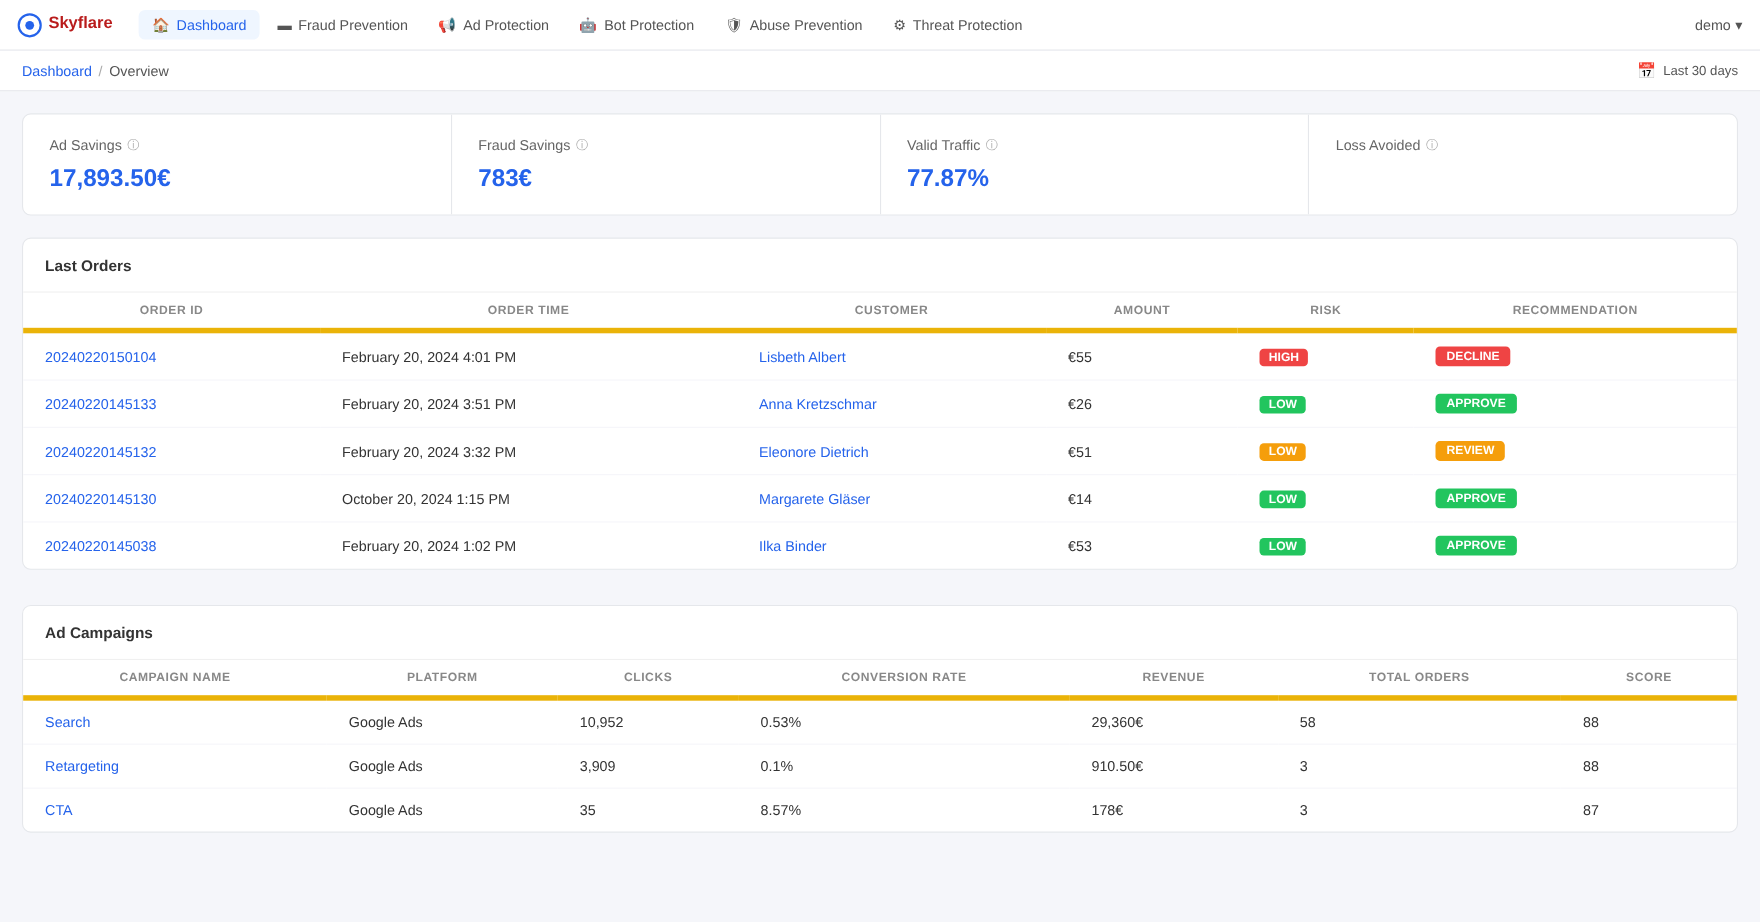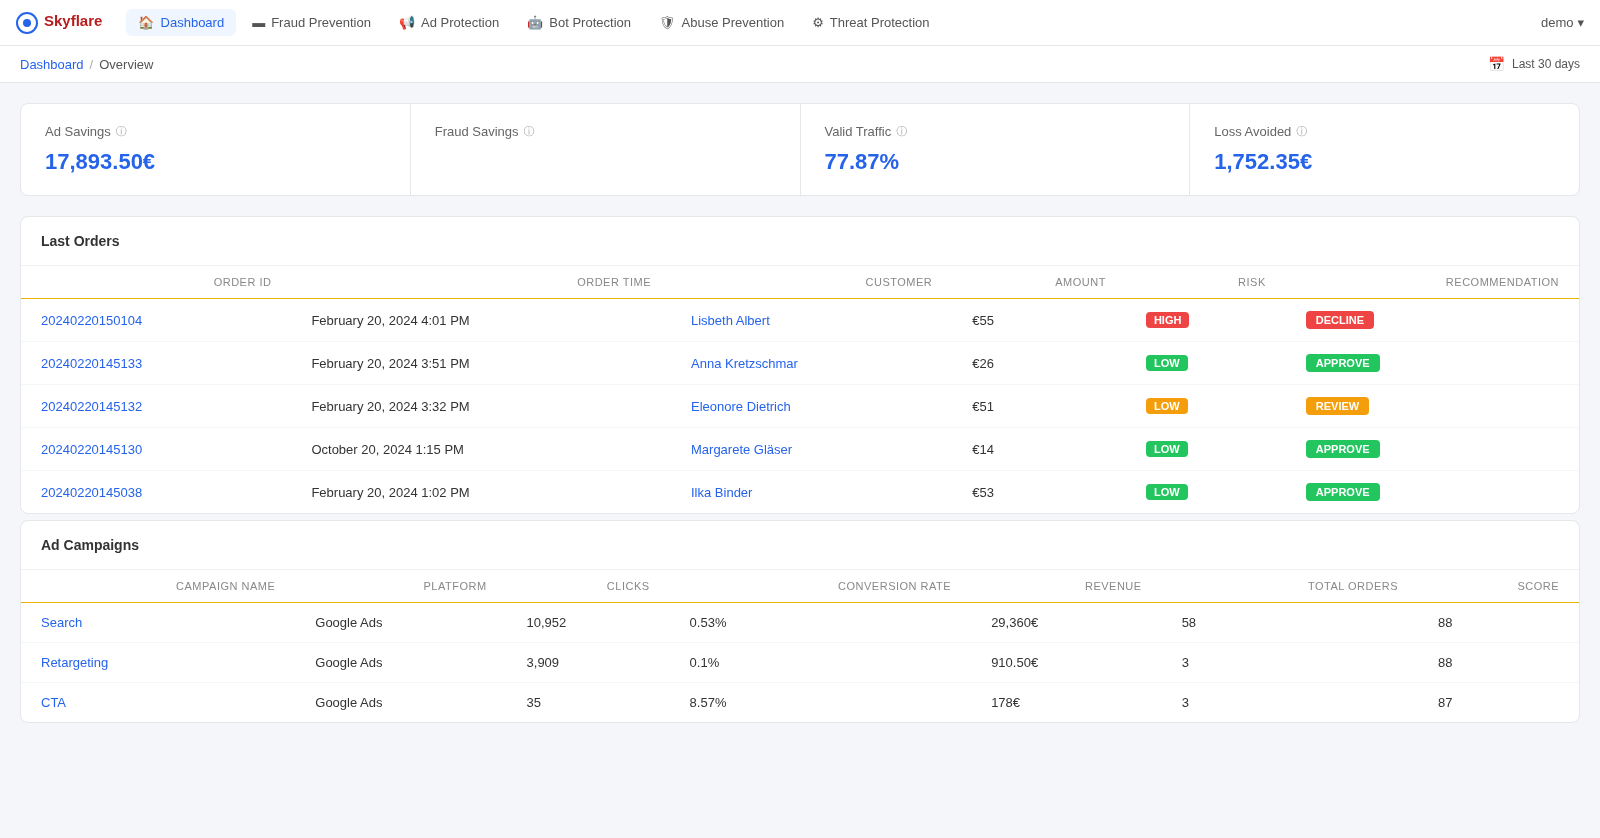--- a/index.html
+++ b/index.html
@@ -41,26 +41,26 @@
 
     
     .metrics-row { display: flex; gap: 0; background: #fff; border: 1px solid #e5e7eb; border-radius: 8px; margin-bottom: 20px; overflow: hidden; }
     .metric-card { flex: 1; padding: 20px 24px; border-right: 1px solid #e5e7eb; }
     .metric-card:last-child { border-right: none; }
     .metric-label { display: flex; align-items: center; gap: 5px; color: #666; font-size: 13px; margin-bottom: 10px; }
     .metric-info { font-size: 11px; color: #aaa; cursor: default; }
     .metric-value { font-size: 22px; font-weight: 600; color: #2563eb; }
 
     
-    .section { background: #fff; border: 1px solid #e5e7eb; border-radius: 8px; margin-bottom: 6px; overflow: hidden; }
+    .section { background: #fff; border: 1px solid #e5e7eb; border-radius: 8px; margin-bottom: 32px; overflow: hidden; }
     .section-title { padding: 16px 20px; font-weight: 600; font-size: 14px; border-bottom: 1px solid #f0f0f0; }
 
     
     table { width: 100%; border-collapse: collapse; }
-    thead tr th { padding: 10px 20px; text-align: right; font-size: 11px; font-weight: 400; color: #888; text-transform: uppercase; letter-spacing: 0.5px; border-bottom: 1px solid #eab308; }
+    thead tr th { padding: 10px 20px; text-align: center; font-size: 11px; font-weight: 700; color: #888; text-transform: uppercase; letter-spacing: 0.5px; border-bottom: 5px solid #eab308; }
     tbody tr td { padding: 12px 20px; border-bottom: 1px solid #f5f6fa; font-size: 13px; }
     tbody tr:last-child td { border-bottom: none; }
     .link-blue { color: #2563eb; cursor: pointer; text-align: right; }
 
     
     .badge { display: inline-block; padding: 2px 8px; border-radius: 4px; font-size: 11px; font-weight: 700; color: #fff; }
     .badge-high { background: #ef4444; }
     .badge-low { background: #22c55e; }
     .badge-low-yellow { background: #f59e0b; }
 
@@ -131,34 +131,34 @@
         <span>Ad Savings</span>
         <span class="metric-info">ⓘ</span>
       </div>
       <div class="metric-value">17,893.50€</div>
     </div>
     <div class="metric-card">
       <div class="metric-label">
         <span>Fraud Savings</span>
         <span class="metric-info">ⓘ</span>
       </div>
+      <div class="metric-value">783€</div>
     </div>
     <div class="metric-card">
       <div class="metric-label">
         <span>Valid Traffic</span>
         <span class="metric-info">ⓘ</span>
       </div>
       <div class="metric-value">77.87%</div>
     </div>
     <div class="metric-card">
       <div class="metric-label">
         <span>Loss Avoided</span>
         <span class="metric-info">ⓘ</span>
       </div>
-      <div class="metric-value">1,752.35€</div>
     </div>
   </div>
 
   <div class="section">
     <div class="section-title">Last Orders</div>
     <table>
       <thead>
         <tr>
           <th>ORDER ID</th>
           <th>ORDER TIME</th>

